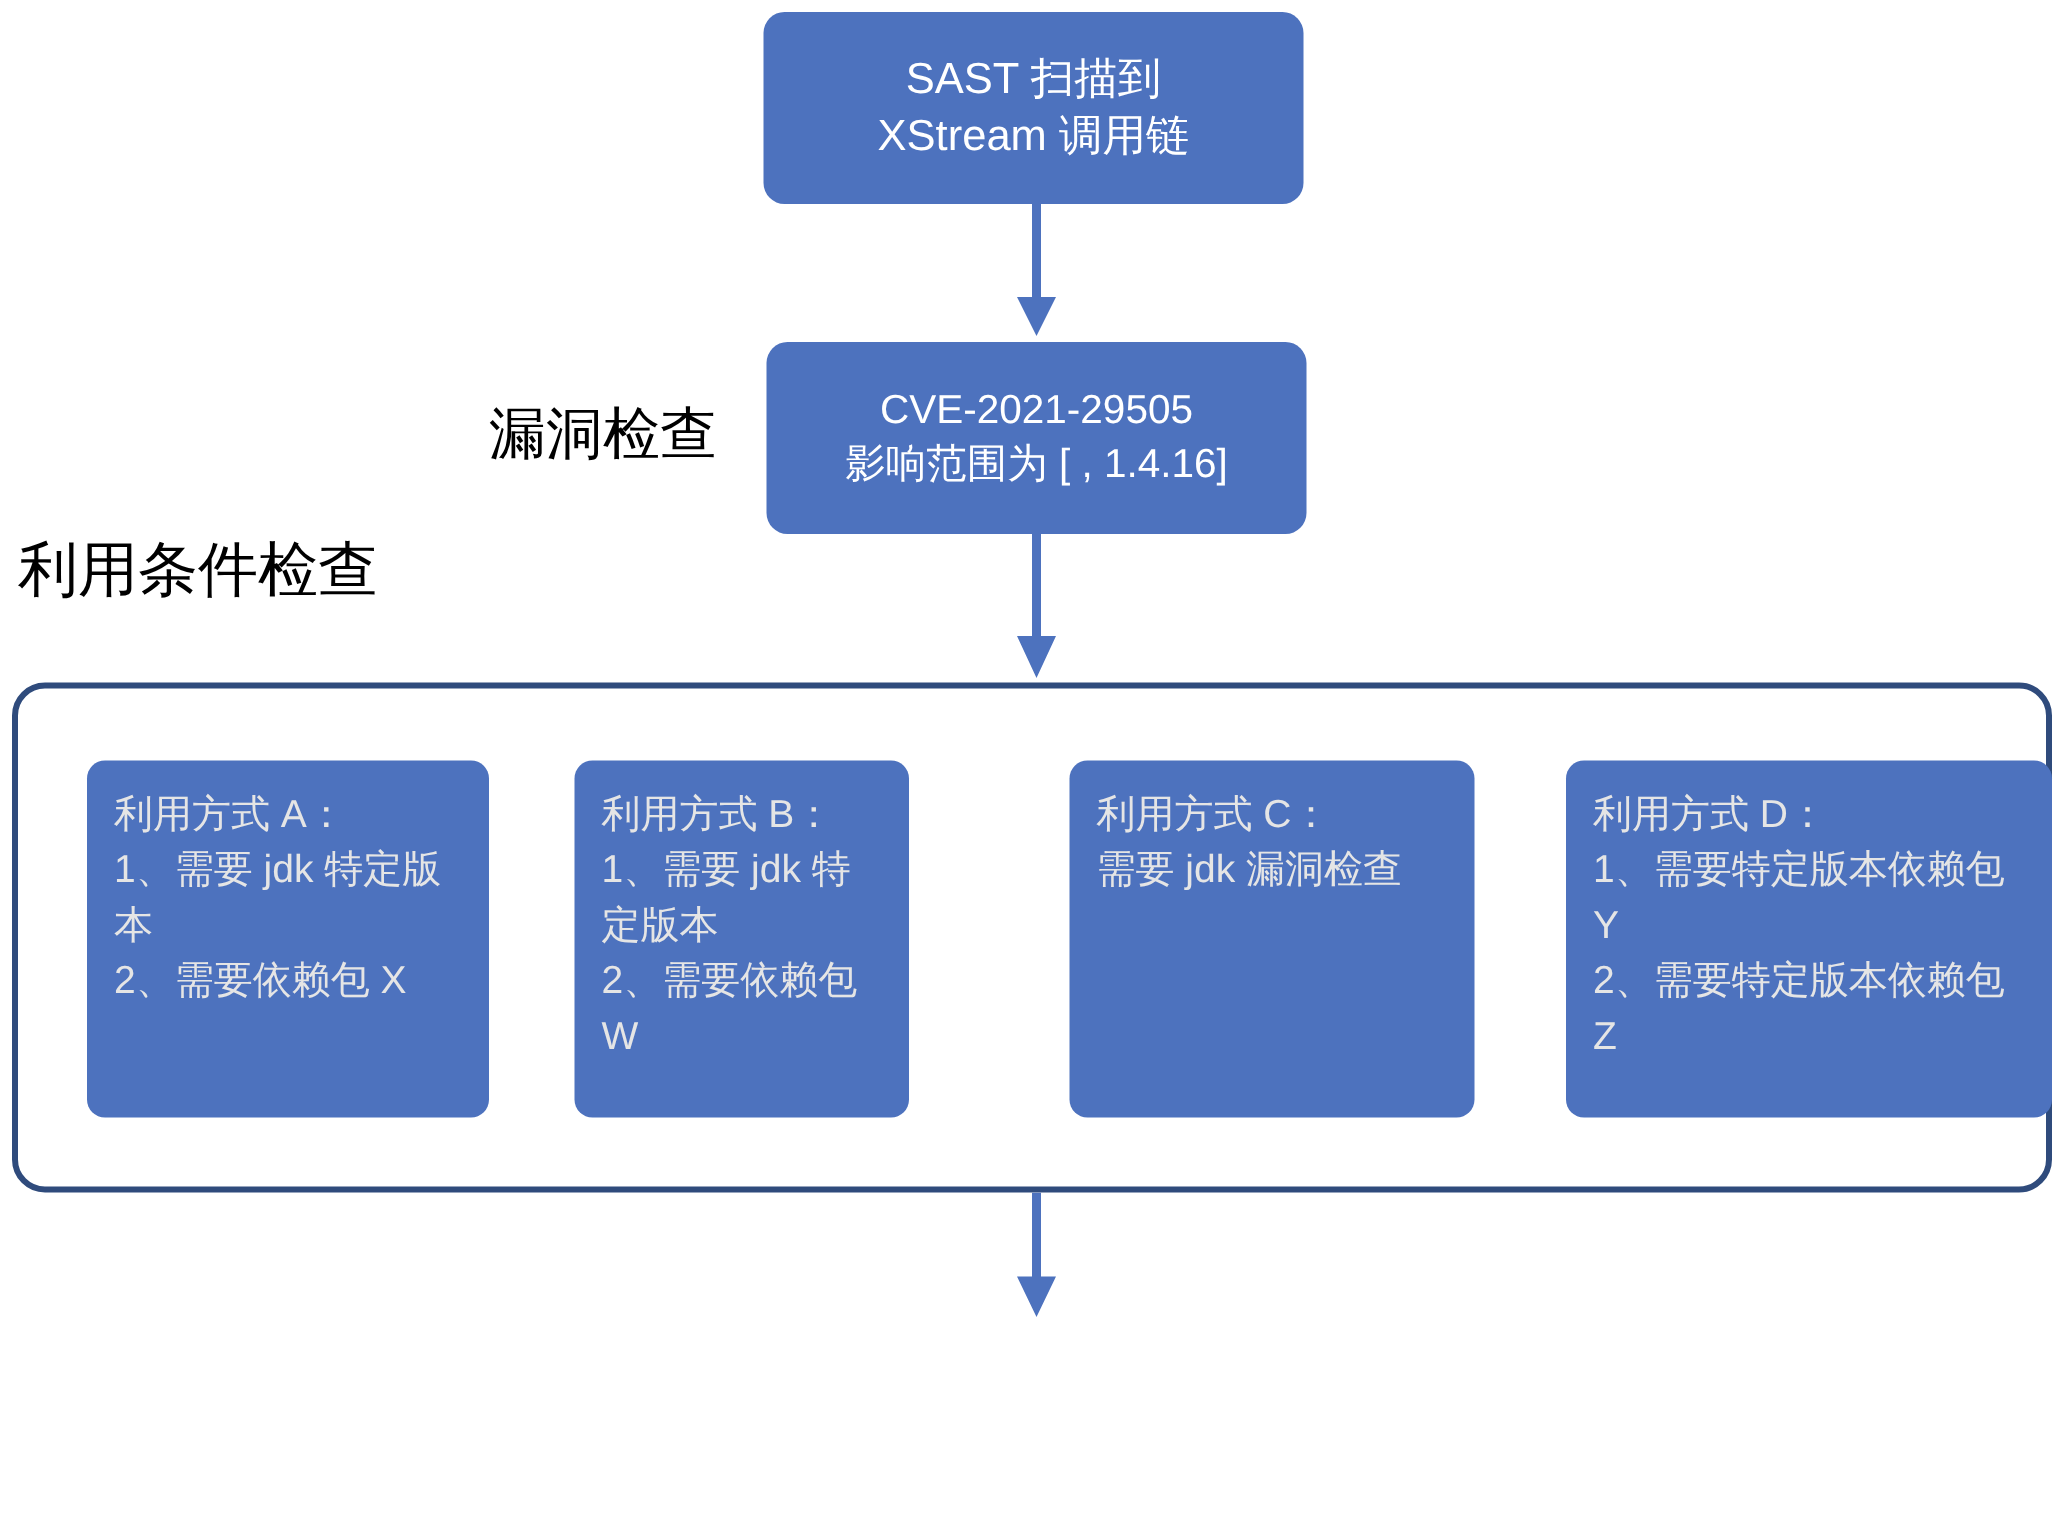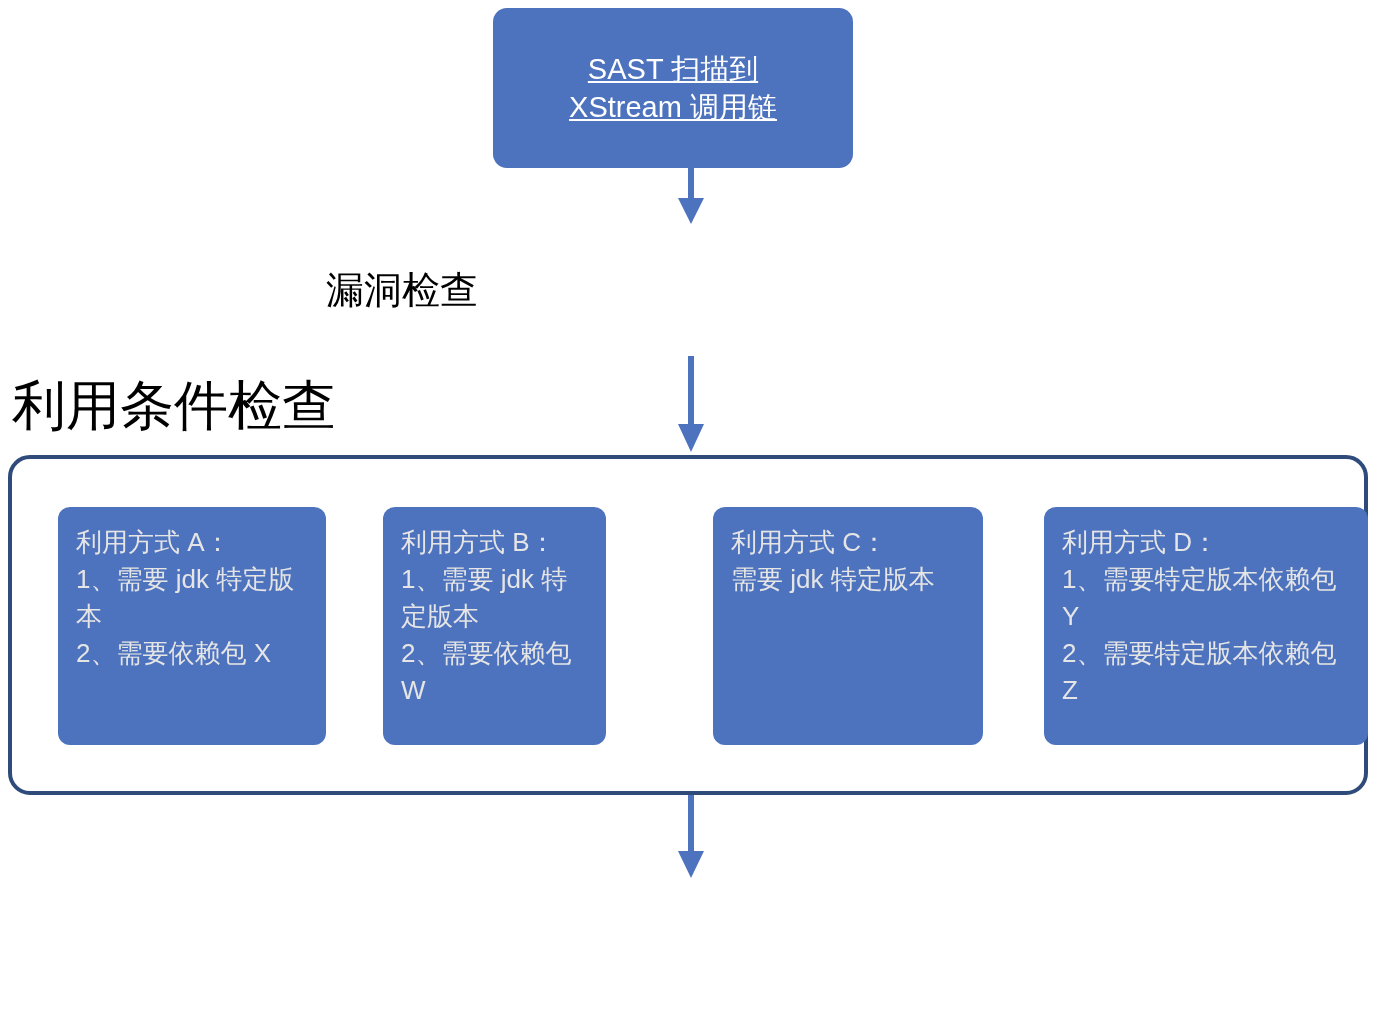--- a/index.html
+++ b/index.html
@@ -30,22 +30,22 @@
   .node-center {
     display: flex;
     align-items: center;
     justify-content: center;
     text-align: center;
     line-height: 1.32;
     font-size: 29px;
     white-space: pre-line;
   }
   #node-sast {
-    left: 493px; top: 8px;
-    width: 360px; height: 160px; text-decoration: underline;
+    left: 509px; top: 8px;
+    width: 360px; height: 128px;
   }
   #node-cve {
     left: 511px; top: 228px;
     width: 360px; height: 128px;
     font-size: 27px;
   }
   #node-result {
     left: 511px; top: 880px;
     width: 360px; height: 124px;
     font-size: 30px;
@@ -54,22 +54,22 @@
     position: absolute;
     color: #000000;
     font-size: 38px;
     line-height: 1;
     white-space: nowrap;
   }
   #label-vuln-check {
     left: 326px; top: 271px; text-align: right;
   }
   #label-cond-check {
-    left: 12px; top: 378px;
-    font-size: 54px;
+    left: 12px; top: 360px;
+    font-size: 40px;
   }
   #cond-container {
     position: absolute;
     left: 8px; top: 455px;
     width: 1360px; height: 340px;
     border: 4px solid #2F4B7C;
     border-radius: 22px;
     box-sizing: border-box;
     background: transparent;
   }
@@ -110,41 +110,43 @@
 XStream 调用链</div>
 
   <div class="arrow" id="arrow-1">
     <svg viewBox="0 0 40 92" preserveAspectRatio="none" aria-hidden="true">
       <path d="M17 0 L23 0 L23 62 L33 62 L20 88 L7 62 L17 62 Z" fill="#4D72BE"></path>
     </svg>
   </div>
 
   <div class="label-free" id="label-vuln-check">漏洞检查</div>
 
+  <div class="node node-center" id="node-cve">CVE-2021-29505
+影响范围为 [ , 1.4.16]</div>
 
   <div class="arrow" id="arrow-2">
     <svg viewBox="0 0 40 99" preserveAspectRatio="none" aria-hidden="true">
       <path d="M17 0 L23 0 L23 68 L33 68 L20 96 L7 68 L17 68 Z" fill="#4D72BE"></path>
     </svg>
   </div>
 
   <div class="label-free" id="label-cond-check">利用条件检查</div>
 
   <div id="cond-container"></div>
 
   <div class="method-box" id="method-a">利用方式 A：
 1、需要 jdk 特定版本
 2、需要依赖包 X</div>
 
   <div class="method-box" id="method-b">利用方式 B：
 1、需要 jdk 特定版本
 2、需要依赖包 W</div>
 
   <div class="method-box" id="method-c">利用方式 C：
-需要 jdk 特定版本</div>
+需要 jdk 漏洞检查</div>
 
   <div class="method-box" id="method-d">利用方式 D：
 1、需要特定版本依赖包 Y
 2、需要特定版本依赖包 Z</div>
 
   <div class="arrow" id="arrow-3">
     <svg viewBox="0 0 40 85" preserveAspectRatio="none" aria-hidden="true">
       <path d="M17 0 L23 0 L23 56 L33 56 L20 83 L7 56 L17 56 Z" fill="#4D72BE"></path>
     </svg>
   </div>

